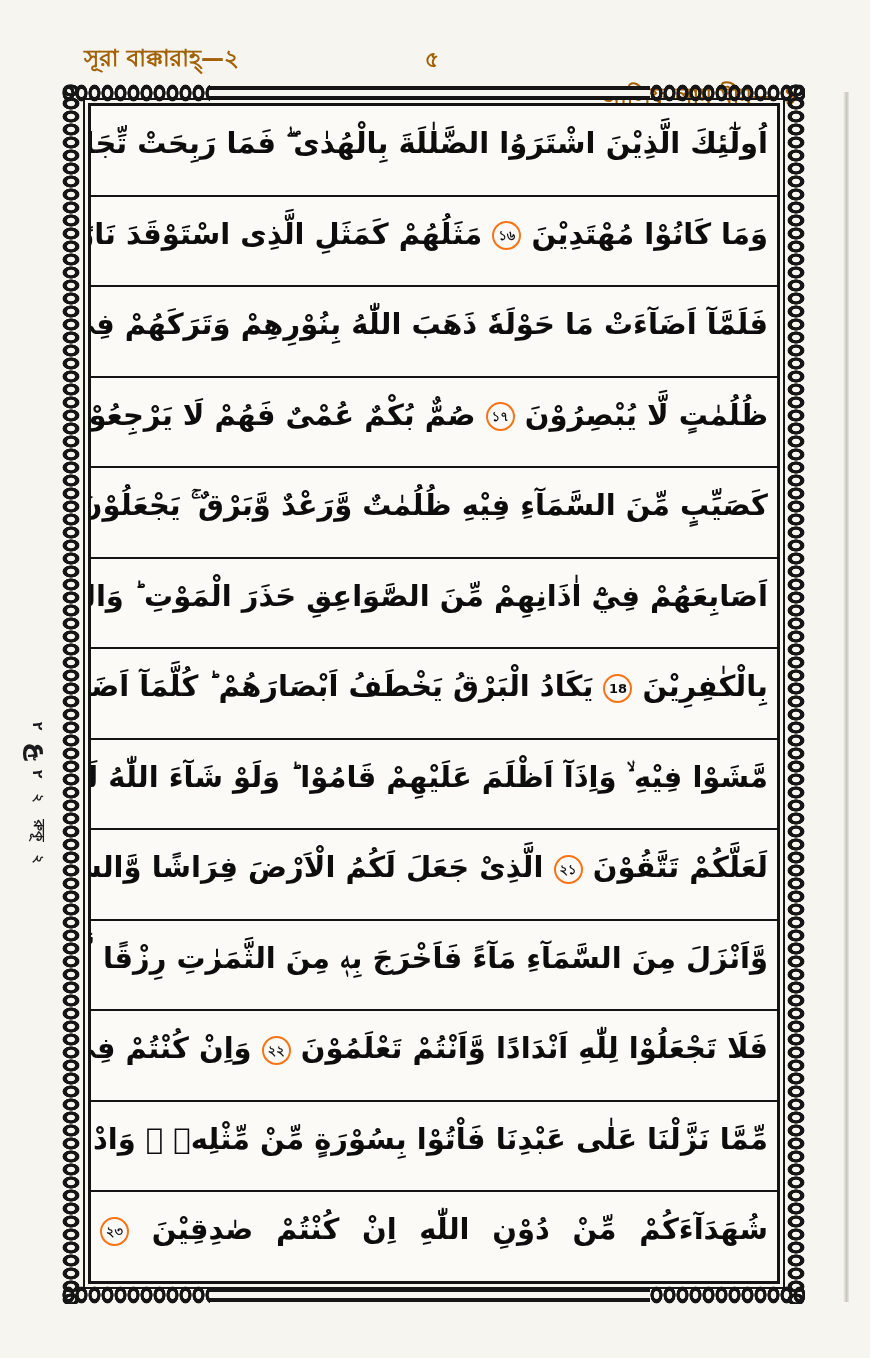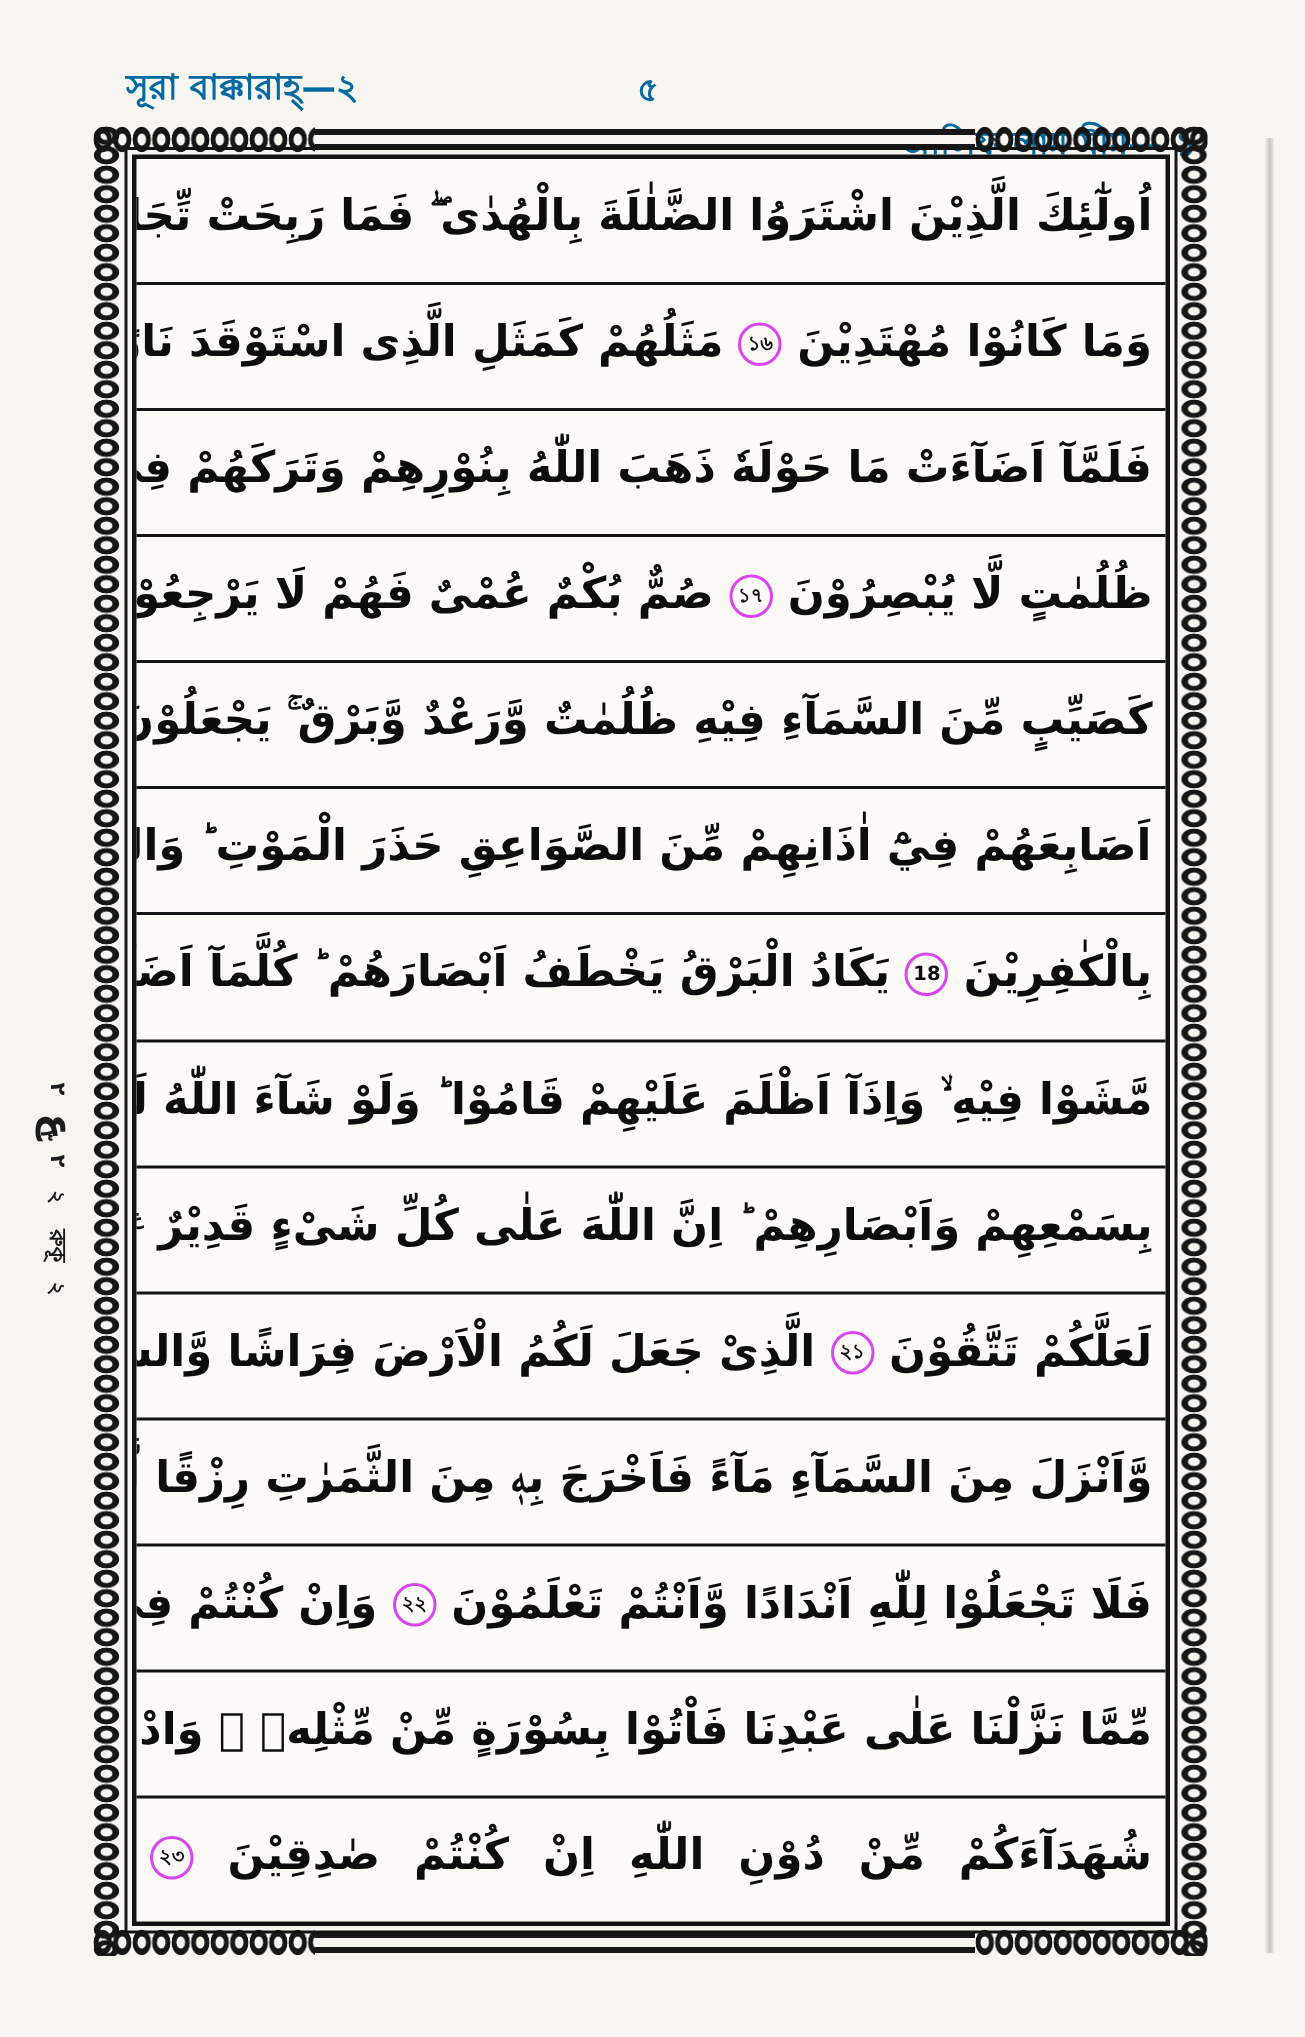--- a/index.html
+++ b/index.html
@@ -4,21 +4,21 @@
 <style>
   html,body{margin:0;padding:0;}
   body{
     width:870px;height:1358px;position:relative;overflow:hidden;
     background:#f7f5f0;
     font-family:"DejaVu Sans","Liberation Sans",sans-serif;
     color:#141414;
   }
   
   .hdr{position:absolute;top:40px;left:62px;width:740px;height:38px;
-       font-weight:bold;font-size:23px;color:#0369a1;}
+       font-weight:bold;font-size:23px;color:#a16207;}
   .hdr .h-left{position:absolute;left:22px;top:0;}
   .hdr .h-center{position:absolute;left:0;right:0;text-align:center;top:2px;font-size:22px;}
   .hdr .h-right{position:absolute;right:4px;top:0;margin-top:38px;}
   
   .chain-h,.chain-v{position:absolute;}
   .chain-h{
     height:18px;
     background-image:radial-gradient(ellipse closest-side at center,
       rgba(247,245,240,0) 40%, #161616 48%, #161616 90%, rgba(247,245,240,0) 97%);
     background-size:13px 18px;background-repeat:repeat-x;background-position:left center;
@@ -45,21 +45,21 @@
     direction:rtl;unicode-bidi:embed;
     text-align:justify;text-align-last:justify;
     white-space:nowrap;overflow:hidden;
     padding:0 9px;box-sizing:border-box;
     font-weight:bold;font-size:29px;line-height:75px;color:#0d0d0d;
   }
   .row:last-child{border-bottom:none;}
   .row .at{letter-spacing:0.5px;}
   .verse{
     display:inline-flex;align-items:center;justify-content:center;
-    width:29px;height:29px;border:2px solid #d946ef;border-radius:50%;
+    width:29px;height:29px;border:2px solid #f97316;border-radius:50%;
     font-size:13px;line-height:1;vertical-align:middle;
     direction:ltr;background:#fbfaf7;box-sizing:border-box;
   }
   .supayn{font-size:14px;vertical-align:super;line-height:1;}
   
   .margin-note{
     position:absolute;left:14px;top:716px;width:48px;height:176px;
     display:flex;flex-direction:column;align-items:center;
     font-weight:bold;color:#1b1b1b;
   }
@@ -94,21 +94,20 @@
 
 <div class="inner-frame">
     <div class="row"><span class="at">اُولٰٓئِكَ الَّذِيْنَ اشْتَرَوُا الضَّلٰلَةَ بِالْهُدٰى ۖ فَمَا رَبِحَتْ تِّجَارَتُهُمْ</span> </div>
     <div class="row"><span class="at">وَمَا كَانُوْا مُهْتَدِيْنَ</span> <span class="verse">১৬</span> <span class="at">مَثَلُهُمْ كَمَثَلِ الَّذِى اسْتَوْقَدَ نَارًا ۚ</span> </div>
     <div class="row"><span class="at">فَلَمَّآ اَضَآءَتْ مَا حَوْلَهٗ ذَهَبَ اللّٰهُ بِنُوْرِهِمْ وَتَرَكَهُمْ فِىْ</span> </div>
     <div class="row"><span class="at">ظُلُمٰتٍ لَّا يُبْصِرُوْنَ</span> <span class="verse">১৭</span> <span class="at">صُمٌّ بُكْمٌ عُمْىٌ فَهُمْ لَا يَرْجِعُوْنَ</span>   </div>
     <div class="row"><span class="at">كَصَيِّبٍ مِّنَ السَّمَآءِ فِيْهِ ظُلُمٰتٌ وَّرَعْدٌ وَّبَرْقٌ ۚ يَجْعَلُوْنَ</span> </div>
     <div class="row"><span class="at">اَصَابِعَهُمْ فِيْٓ اٰذَانِهِمْ مِّنَ الصَّوَاعِقِ حَذَرَ الْمَوْتِ ؕ وَاللّٰهُ مُحِيْطٌ</span> </div>
     <div class="row"><span class="at">بِالْكٰفِرِيْنَ</span> <span class="verse">18</span> <span class="at">يَكَادُ الْبَرْقُ يَخْطَفُ اَبْصَارَهُمْ ؕ كُلَّمَآ اَضَآءَ لَهُمْ</span> </div>
     <div class="row"><span class="at">مَّشَوْا فِيْهِ ۙ وَاِذَآ اَظْلَمَ عَلَيْهِمْ قَامُوْا ؕ وَلَوْ شَآءَ اللّٰهُ لَذَهَبَ</span> </div>
-    <div class="row"><span class="at">بِسَمْعِهِمْ وَاَبْصَارِهِمْ ؕ اِنَّ اللّٰهَ عَلٰى كُلِّ شَىْءٍ قَدِيْرٌ</span> <span class="supayn">ع</span>   </div>
     <div class="row"><span class="at">لَعَلَّكُمْ تَتَّقُوْنَ</span> <span class="verse">২১</span> <span class="at">الَّذِىْ جَعَلَ لَكُمُ الْاَرْضَ فِرَاشًا وَّالسَّمَآءَ بِنَآءً ۖ</span> </div>
     <div class="row"><span class="at">وَّاَنْزَلَ مِنَ السَّمَآءِ مَآءً فَاَخْرَجَ بِهٖ مِنَ الثَّمَرٰتِ رِزْقًا لَّكُمْ ۚ</span> </div>
     <div class="row"><span class="at">فَلَا تَجْعَلُوْا لِلّٰهِ اَنْدَادًا وَّاَنْتُمْ تَعْلَمُوْنَ</span> <span class="verse">২২</span> <span class="at">وَاِنْ كُنْتُمْ فِىْ رَيْبٍ</span> </div>
     <div class="row"><span class="at">مِّمَّا نَزَّلْنَا عَلٰى عَبْدِنَا فَاْتُوْا بِسُوْرَةٍ مِّنْ مِّثْلِهٖ ۖ وَادْعُوْا</span> </div>
     <div class="row"><span class="at">شُهَدَآءَكُمْ مِّنْ دُوْنِ اللّٰهِ اِنْ كُنْتُمْ صٰدِقِيْنَ</span> <span class="verse">২৩</span> </div>
   </div>
 
 <div class="margin-note">
     <span class="p-sm">۲</span>
     <span class="p-lg">ع</span>

